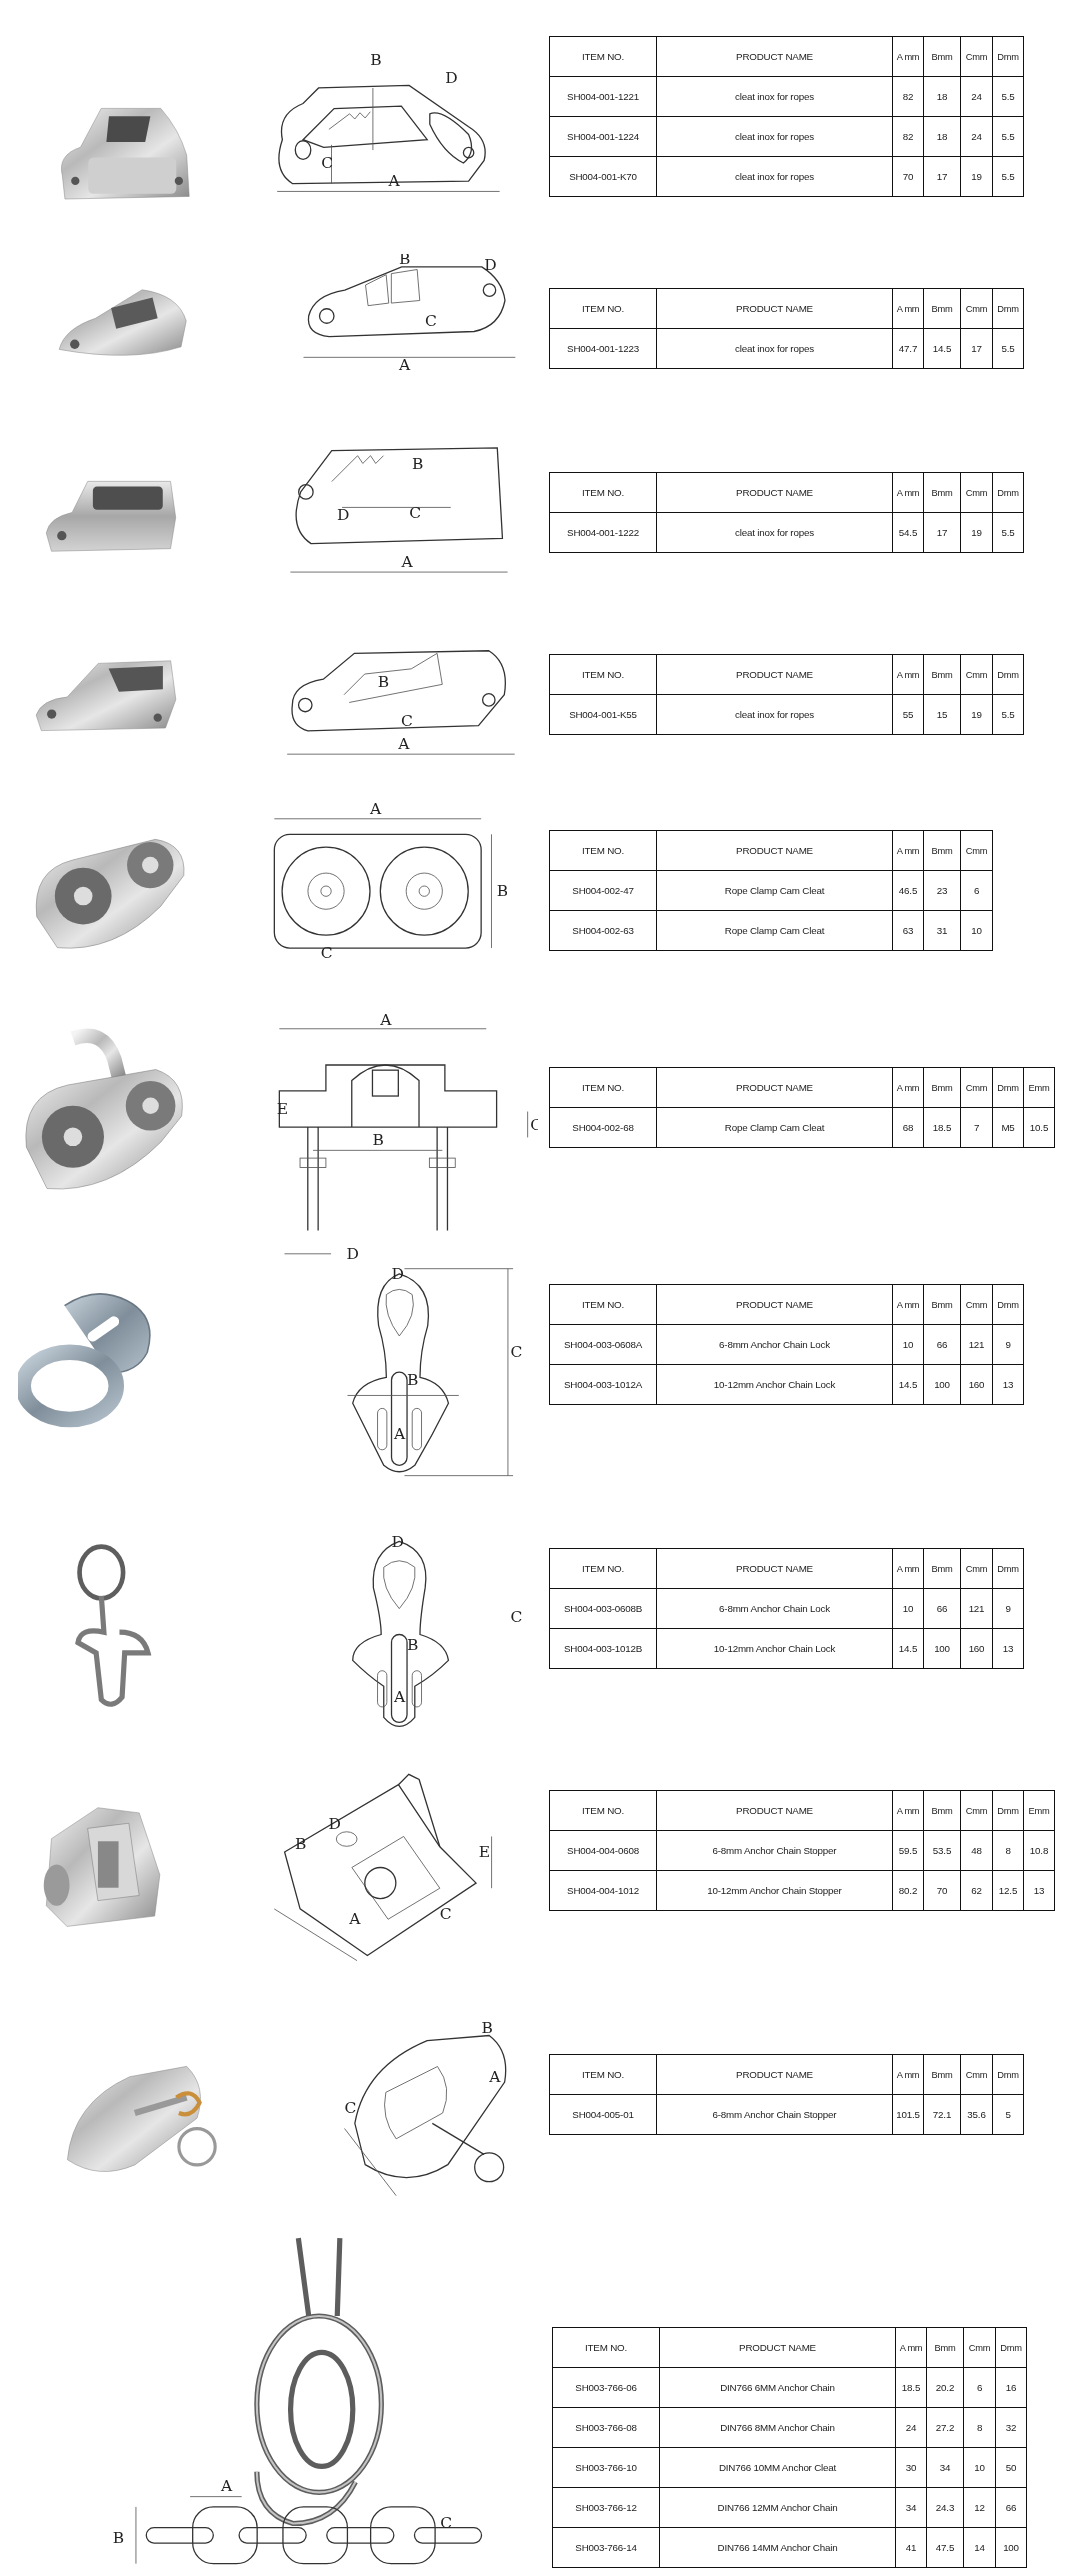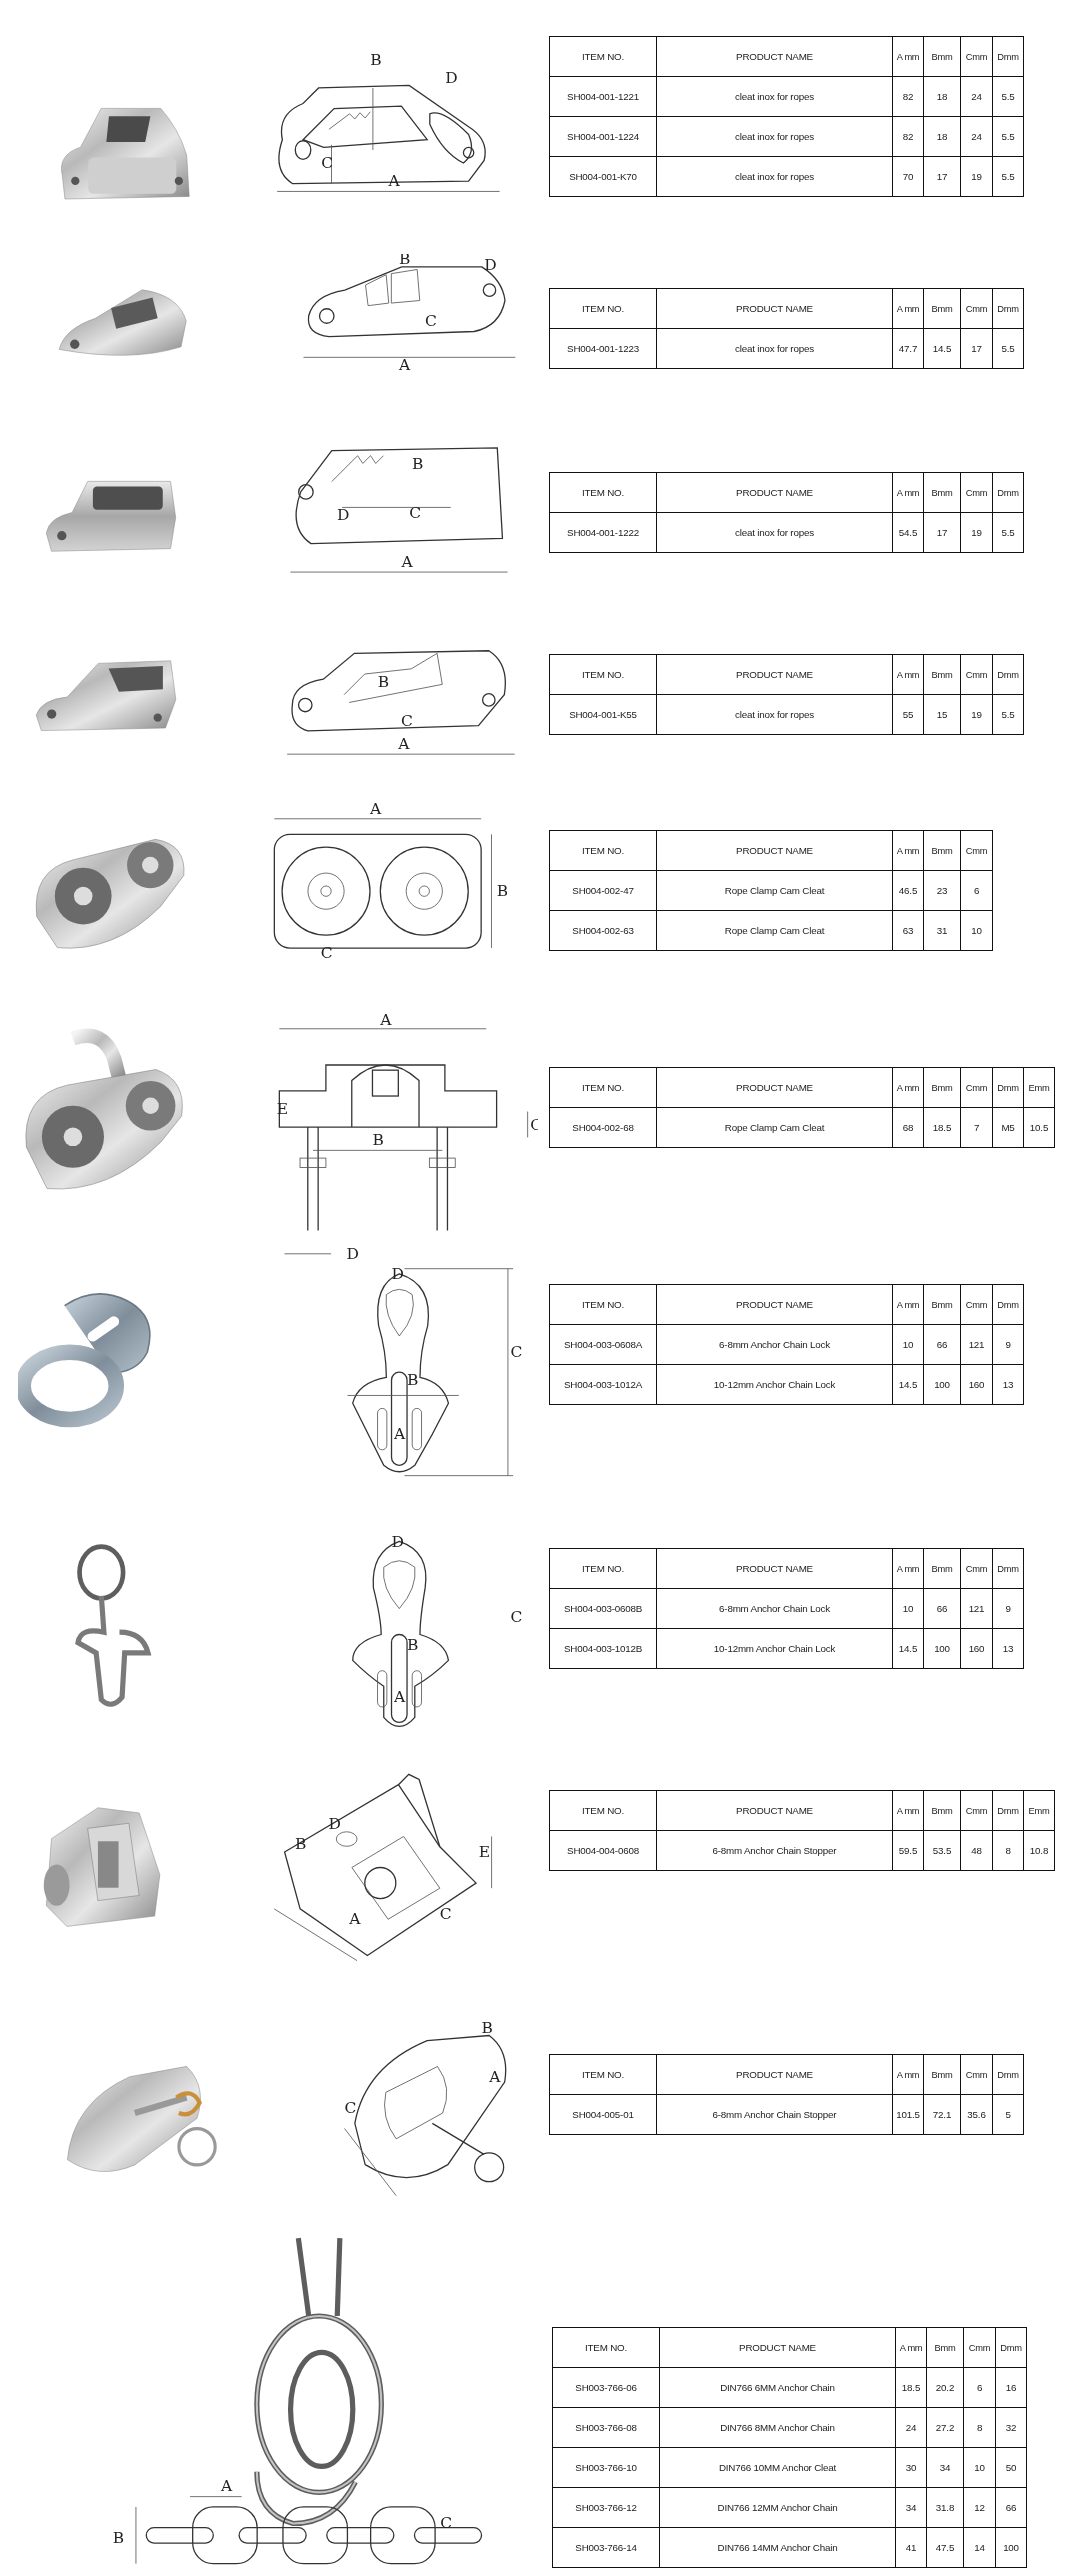--- a/index.html
+++ b/index.html
@@ -544,20 +544,29 @@
   </tr>
   <tr>
     <td>SH004-004-0608</td>
     <td class="name">6-8mm Anchor Chain Stopper</td>
     <td>59.5</td>
     <td>53.5</td>
     <td>48</td>
     <td>8</td>
     <td>10.8</td>
   </tr>
+  <tr>
+    <td>SH004-004-1012</td>
+    <td class="name">10-12mm Anchor Chain Stopper</td>
+    <td>80.2</td>
+    <td>70</td>
+    <td>62</td>
+    <td>12.5</td>
+    <td>13</td>
+  </tr>
 </tbody>
   </table>
 
 <div class="photo" style="left:57px;top:2056px;width:166px;height:140px;">
   <svg viewBox="0 0 320 270">
       <path d="M20 200 Q30 90 140 40 L250 20 Q290 60 270 120 L150 210 Q80 240 20 200 Z" fill="url(#steel)" stroke="#888"></path>
       <path d="M150 110 L250 80" stroke="#999" stroke-width="12"></path>
       <path d="M230 80 Q260 60 275 90 Q260 120 235 110" stroke="#c98f3b" stroke-width="8" fill="none"></path>
       <circle cx="270" cy="175" r="35" fill="none" stroke="#999" stroke-width="6"></circle>
     </svg>
@@ -672,21 +681,21 @@
     <td class="name">DIN766 10MM Anchor Cleat</td>
     <td>30</td>
     <td>34</td>
     <td>10</td>
     <td>50</td>
   </tr>
   <tr>
     <td>SH003-766-12</td>
     <td class="name">DIN766 12MM Anchor Chain</td>
     <td>34</td>
-    <td>31.8</td>
+    <td>24.3</td>
     <td>12</td>
     <td>66</td>
   </tr>
   <tr>
     <td>SH003-766-14</td>
     <td class="name">DIN766 14MM Anchor Chain</td>
     <td>41</td>
     <td>47.5</td>
     <td>14</td>
     <td>100</td>

